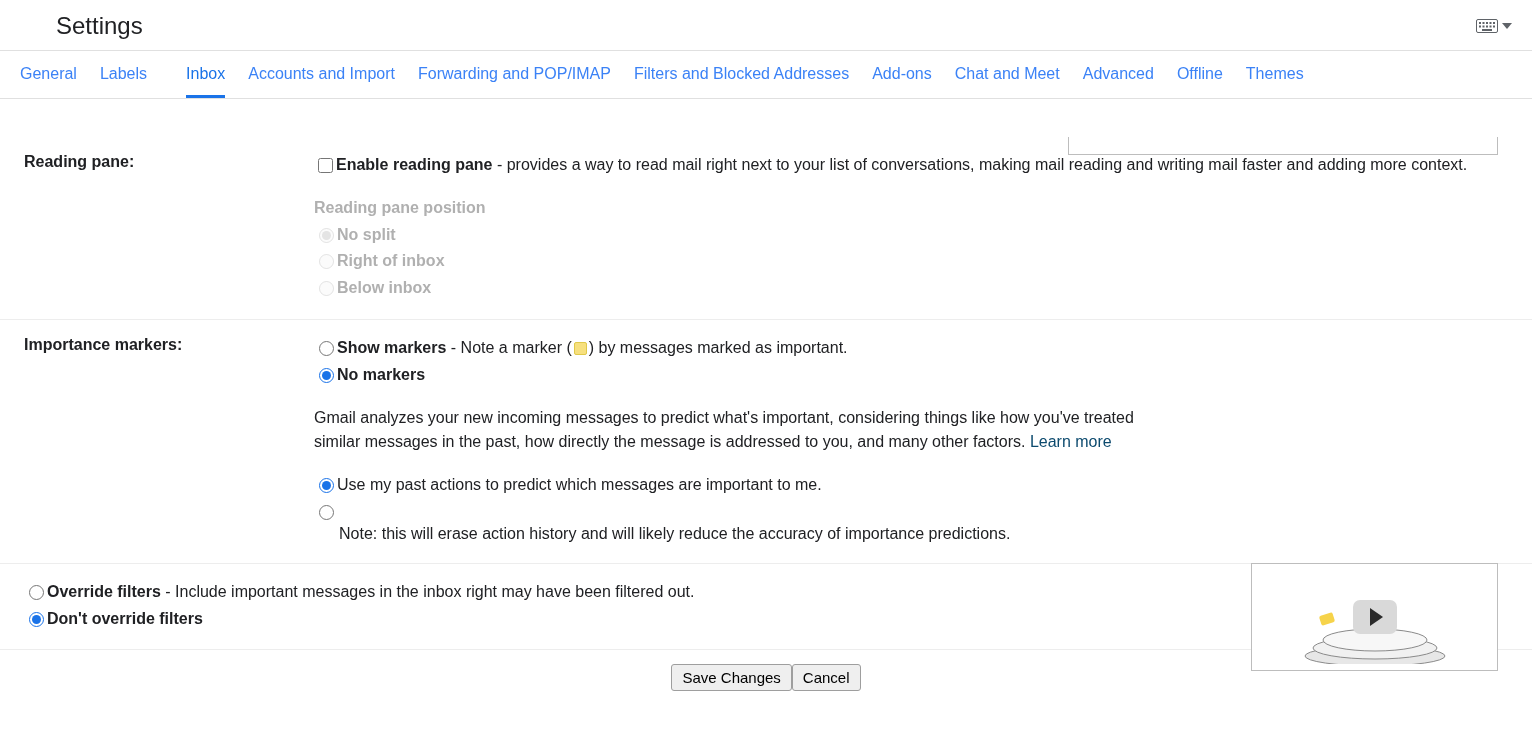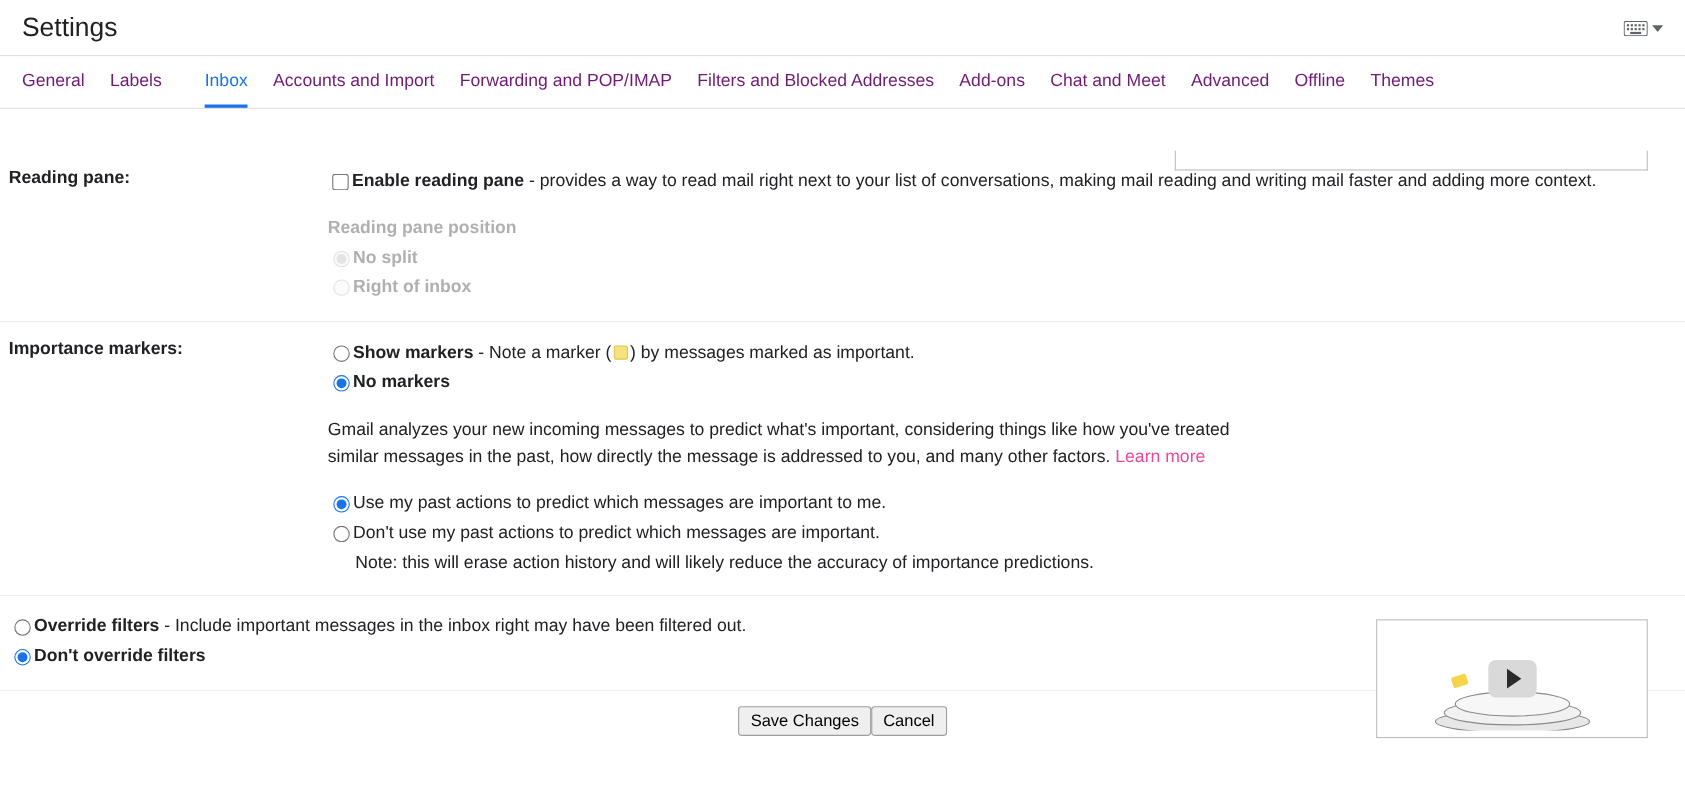--- a/index.html
+++ b/index.html
@@ -1,38 +1,38 @@
 <!DOCTYPE html>
 <html><head>
 <meta charset="utf-8">
 <style>
   * { box-sizing: border-box; }
   html, body { margin:0; padding:0; font-family: Arial, Helvetica, sans-serif; font-size:16px; color:#202124; background:#fff; }
   .page { width:1532px; min-height:735px; position:relative; }
   .topbar { padding:12px 20px 10px 20px; border-bottom:1px solid #e0e0e0; display:flex; justify-content:space-between; align-items:center; }
-  .title { font-size:24px; font-weight:400; color:#202124; }
+  .title { font-size:24px; font-weight:400; color:#202124;margin-left:36px; }
   .keyboard-menu { display:flex; align-items:center; gap:4px; cursor:pointer; }
   .keyboard-icon svg { display:block; }
   .tabs { display:flex; gap:23px; padding:14px 20px 0 20px; border-bottom:1px solid #e0e0e0; }
-  .tab { font-size:16px; color:#701a75; padding-bottom:12px; cursor:pointer; border-bottom:3px solid transparent; white-space:nowrap; }
+  .tab { font-size:16px; color:#3b82f6; padding-bottom:12px; cursor:pointer; border-bottom:3px solid transparent; white-space:nowrap; }
   .tab.active { color:#1a73e8; border-bottom-color:#1a73e8;margin-left:16px; }
   .content { padding:0; position:relative; }
   .dangling-box { position:absolute; right:34px; top:0; width:430px; height:18px; border:1px solid #bdbdbd; border-top:none; background:#fff; }
-  .section { display:flex; padding:16px 20px 16px 8px; border-bottom:1px solid #ededed; }
+  .section { display:flex; padding:16px 20px 16px 24px; border-bottom:1px solid #ededed; }
   .section-label { width:290px; flex-shrink:0; font-weight:700; font-size:16px; }
   .section-body { flex:1; font-size:16px; line-height:1.55; }
   .row { display:flex; align-items:flex-start; gap:0; margin-bottom:2px; }
   .row input[type=checkbox], .row input[type=radio] { margin-top:5px; flex-shrink:0; width:15px; height:15px; accent-color:#1a73e8; }
   .bold { font-weight:700; }
   .disabled-group { color:#b0b0b0; margin-top:18px; }
   .disabled-group .sub-head { font-weight:700; margin-bottom:2px; }
   .disabled-group .row input[type=radio] { accent-color:#b0b0b0; opacity:0.6; }
   .marker-chip { display:inline-block; width:13px; height:13px; background:#f7e07e; border:1px solid #e0c94a; border-radius:2px; vertical-align:middle; margin:0 2px; }
   .para { max-width:870px; margin-top:18px; }
-  .learn-more { color:#ec4899; cursor:pointer; }
+  .learn-more { color:#0c4a6e; cursor:pointer; }
   .note-indent { margin-left:25px; }
   .thumb-wrap { position:absolute; right:34px; top:426px; }
   .thumb { width:247px; height:108px; border:1px solid #bdbdbd; display:flex; align-items:center; justify-content:center; background:#fff; position:relative; overflow:hidden; }
   .pile { position:absolute; bottom:6px; left:0; right:0; height:52px; }
   .playbtn { position:relative; z-index:2; width:44px; height:34px; background:#d9d9d9; border-radius:7px; display:flex; align-items:center; justify-content:center; }
   .playbtn::after { content:""; border-left:13px solid #2b2b2b; border-top:9px solid transparent; border-bottom:9px solid transparent; margin-left:3px; }
   .footer { padding:14px 20px; display:flex; justify-content:center; gap:0; }
   .btn { font-size:15px; padding:4px 10px; background:#efefef; border:1px solid #9e9e9e; border-radius:3px; cursor:pointer; font-family:inherit; }
   .caret-down { width:0; height:0; border-left:5px solid transparent; border-right:5px solid transparent; border-top:6px solid #5f6368; }
 </style>
@@ -94,20 +94,24 @@
           <div class="sub-head">Reading pane position</div>
           <div id="rp-opts">
               <div class="row">
                 <input type="radio" name="rpp" disabled="" checked="" style="">
                 <div class="bold">No split</div>
               </div>
               <div class="row">
                 <input type="radio" name="rpp" disabled="" style="">
                 <div class="bold">Right of inbox</div>
               </div>
+              <div class="row">
+                <input type="radio" name="rpp" disabled="" style="">
+                <div class="bold">Below inbox</div>
+              </div>
             </div>
         </div>
       </div>
     </div>
 
     <div class="section">
       <div class="section-label">Importance markers:</div>
       <div class="section-body">
         <div class="row">
           <input type="radio" name="im" style="">
@@ -126,21 +130,20 @@
         </div>
 
         <div style="height:18px"></div>
 
         <div class="row">
           <input type="radio" name="pr" checked="" style="">
           <div>Use my past actions to predict which messages are important to me.</div>
         </div>
         <div class="row">
           <input type="radio" name="pr" style="">
-          <div>Don't use my past actions to predict which messages are important.</div>
         </div>
         <div class="note-indent">Note: this will erase action history and will likely reduce the accuracy of importance predictions.</div>
       </div>
     </div>
 
     <div class="section">
       <div class="section-body">
         <div class="row">
           <input type="radio" name="fm" style="">
           <div>

